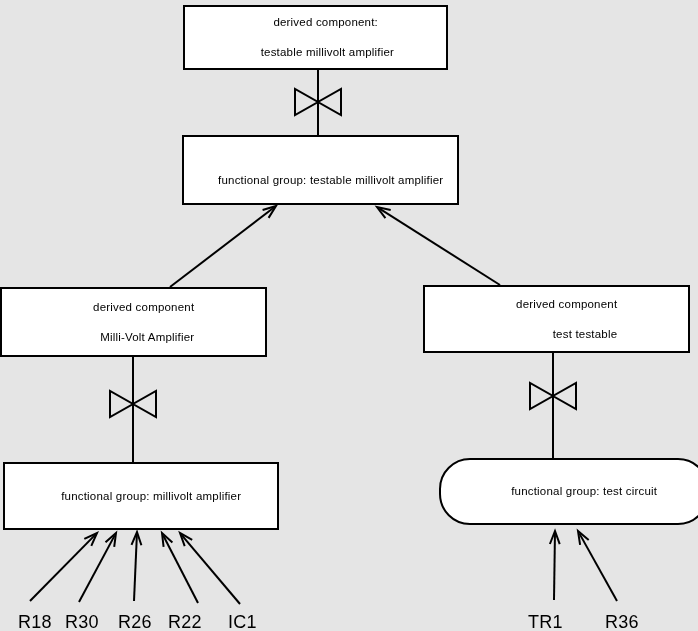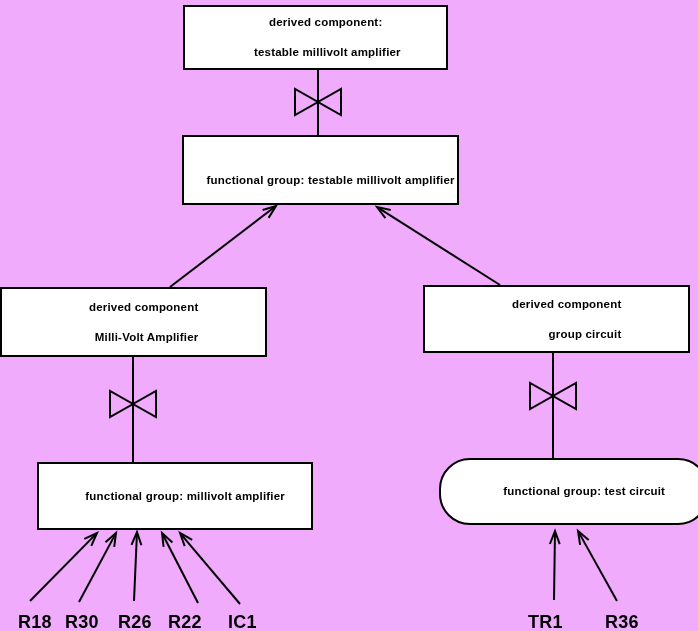--- a/index.html
+++ b/index.html
@@ -8,23 +8,22 @@
     padding: 0;
     background: #ffffff;
   }
   body {
     font-family: "Liberation Sans", "DejaVu Sans", sans-serif;
   }
   #canvas {
     position: relative;
     width: 698px;
     height: 631px;
-    background: #f0abfc;
+    background: #e5e5e5;
     overflow: hidden;
-    font-weight: bold;
   }
   #canvas svg.layer {
     position: absolute;
     left: 0;
     top: 0;
     width: 698px;
     height: 631px;
     pointer-events: none;
   }
   .node-box {
@@ -112,25 +111,25 @@
   <div class="node-box" style="left: 0px; top: 287px; width: 267px; height: 70px; justify-content: center;">
     <div class="node-text left-align">
       <span>derived component</span><br>
       <span>Milli-Volt Amplifier</span>
     </div>
   </div>
 
   <div class="node-box" style="left: 423px; top: 285px; width: 267px; height: 68px; justify-content: center;">
     <div class="node-text left-align">
       <span>derived component</span><br>
-      <span>group circuit</span>
+      <span>test testable</span>
     </div>
   </div>
 
-  <div class="node-box" style="left: 3px; top: 462px; width: 276px; height: 68px; margin-left: 34px;">
+  <div class="node-box" style="left: 3px; top: 462px; width: 276px; height: 68px;">
     <div class="node-text">
       <span>functional group: millivolt amplifier</span>
     </div>
   </div>
 
   <div class="node-box" style="left: 439px; top: 458px; width: 270px; height: 67px; border-radius: 31px;">
     <div class="node-text">
       <span>functional group: test circuit</span>
     </div>
   </div>

